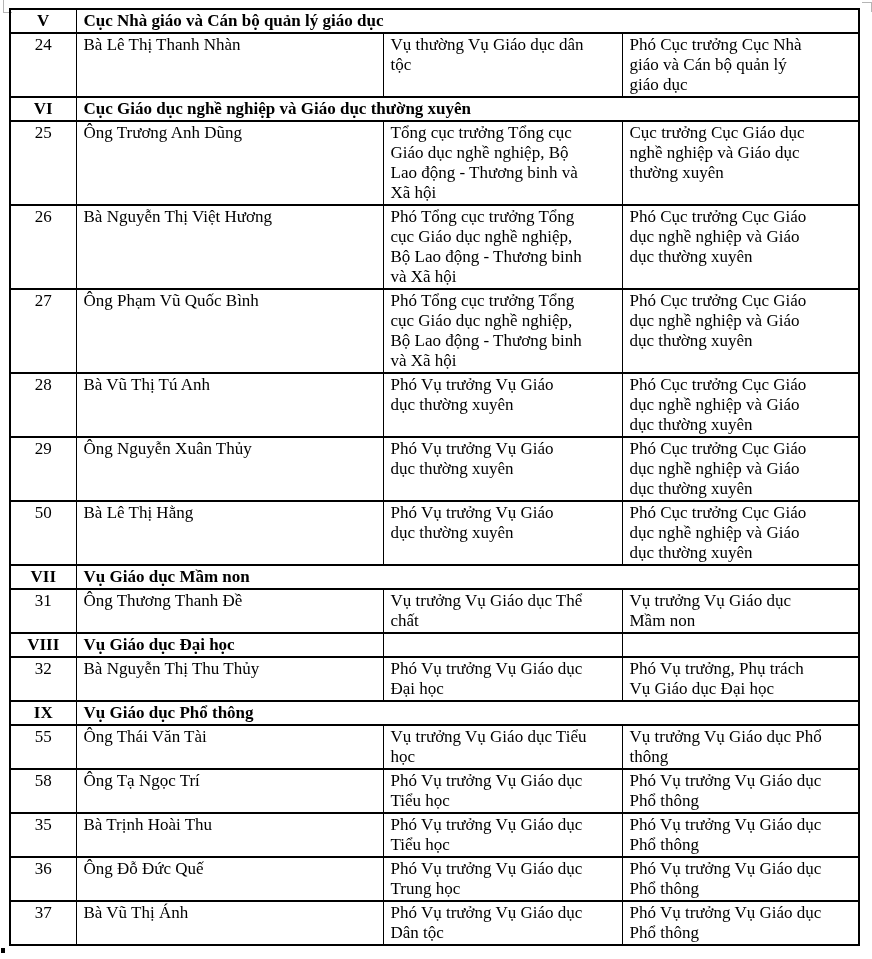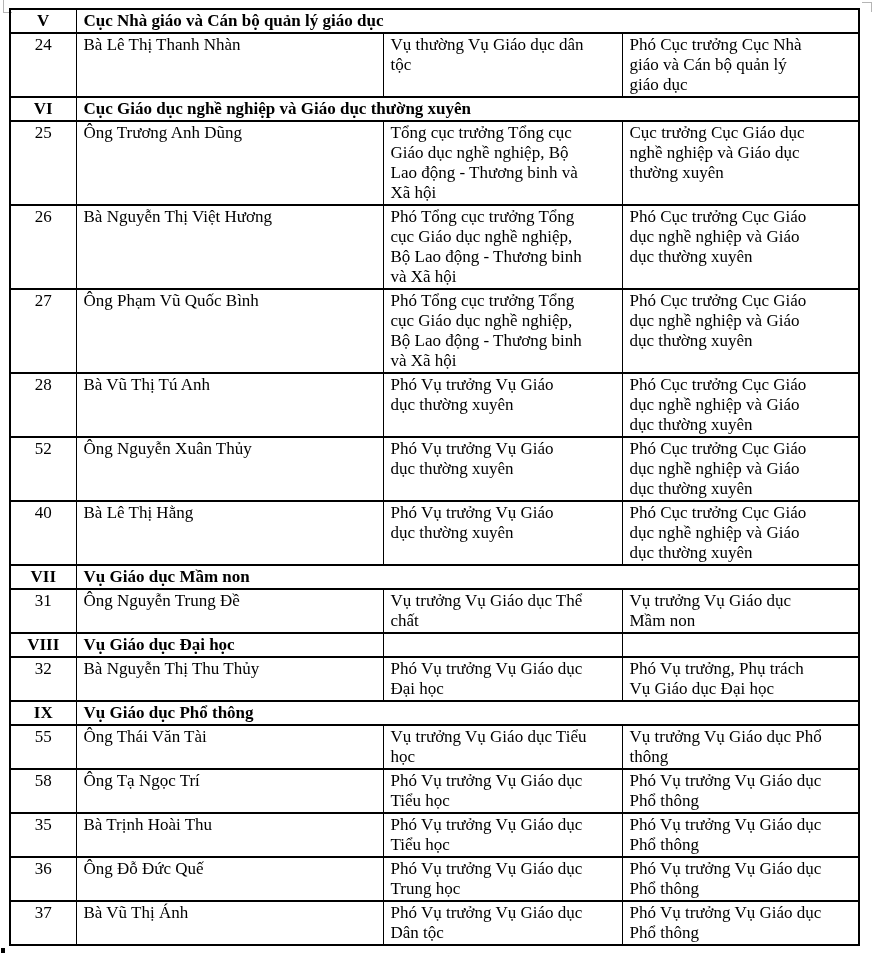--- a/index.html
+++ b/index.html
@@ -138,44 +138,44 @@
       <tr>
         <td class="no">28</td>
         <td class="name">Bà Vũ Thị Tú Anh</td>
         <td class="old">Phó Vụ trưởng Vụ Giáo
 dục thường xuyên</td>
         <td class="new">Phó Cục trưởng Cục Giáo
 dục nghề nghiệp và Giáo
 dục thường xuyên</td>
       </tr>
       <tr>
-        <td class="no">52</td>
+        <td class="no">29</td>
         <td class="name">Ông Nguyễn Xuân Thủy</td>
         <td class="old">Phó Vụ trưởng Vụ Giáo
 dục thường xuyên</td>
         <td class="new">Phó Cục trưởng Cục Giáo
 dục nghề nghiệp và Giáo
 dục thường xuyên</td>
       </tr>
       <tr>
-        <td class="no">40</td>
+        <td class="no">50</td>
         <td class="name">Bà Lê Thị Hằng</td>
         <td class="old">Phó Vụ trưởng Vụ Giáo
 dục thường xuyên</td>
         <td class="new">Phó Cục trưởng Cục Giáo
 dục nghề nghiệp và Giáo
 dục thường xuyên</td>
       </tr>
       <tr class="section">
         <td class="no">VII</td>
         <td class="title" colspan="3">Vụ Giáo dục Mầm non</td>
       </tr>
       <tr>
         <td class="no">31</td>
-        <td class="name">Ông Nguyễn Trung Đề</td>
+        <td class="name">Ông Thương Thanh Đề</td>
         <td class="old">Vụ trưởng Vụ Giáo dục Thể
 chất</td>
         <td class="new">Vụ trưởng Vụ Giáo dục
 Mầm non</td>
       </tr>
       <tr class="section">
         <td class="no">VIII</td>
         <td class="title">Vụ Giáo dục Đại học</td>
         <td class="empty"></td>
         <td class="empty"></td>

